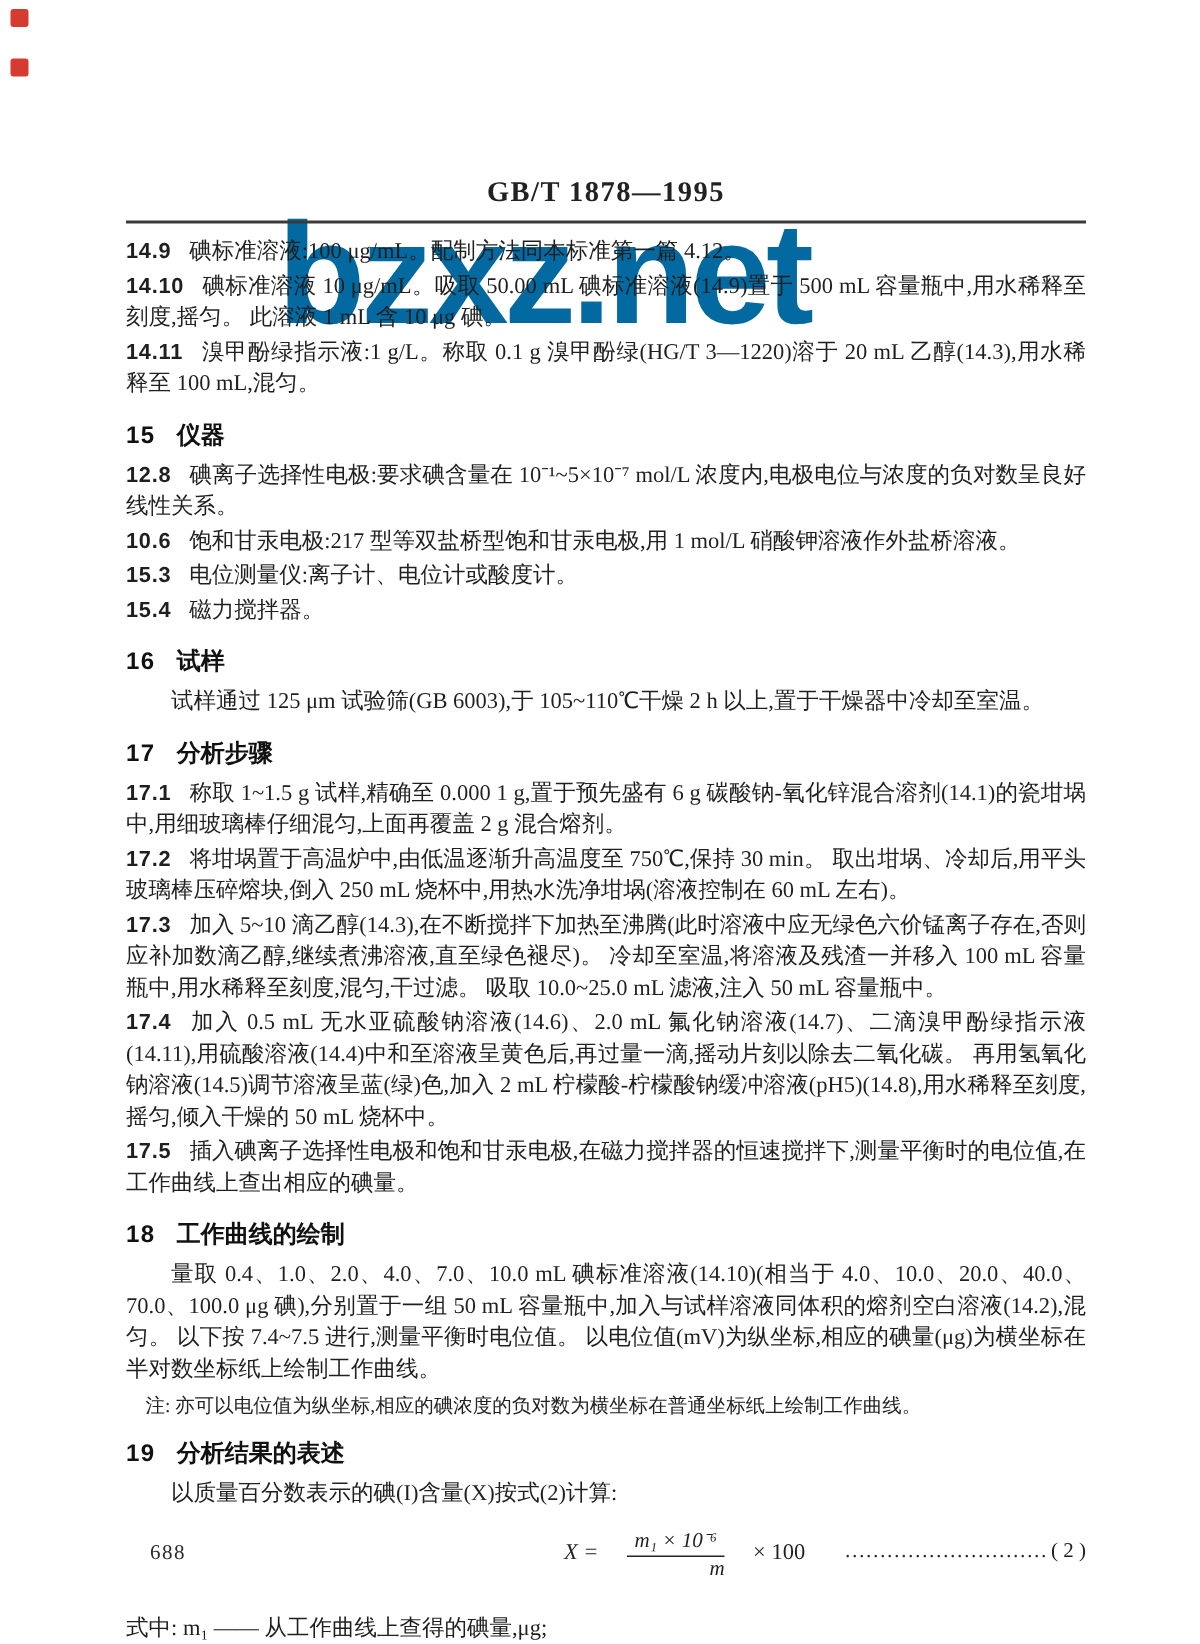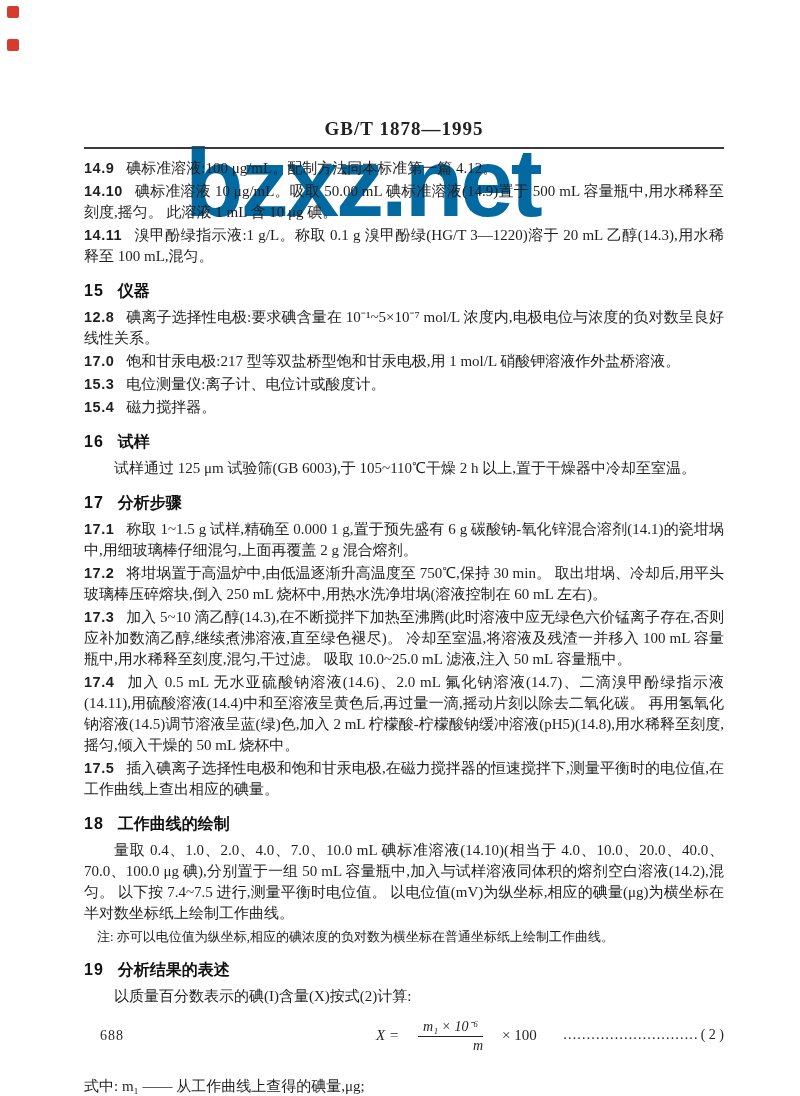--- a/index.html
+++ b/index.html
@@ -98,21 +98,21 @@
 
     <div class="std-header">GB/T 1878—1995</div>
     <div class="header-rule"></div>
 
     <p class="clause first-block"><span class="num">14.9</span><span>碘标准溶液:100 μg/mL。配制方法同本标准第一篇 4.12。</span></p>
     <p class="clause"><span class="num">14.10</span><span>碘标准溶液 10 μg/mL。吸取 50.00 mL 碘标准溶液(14.9)置于 500 mL 容量瓶中,用水稀释至刻度,摇匀。 此溶液 1 mL 含 10 μg 碘。</span></p>
     <p class="clause"><span class="num">14.11</span><span>溴甲酚绿指示液:1 g/L。称取 0.1 g 溴甲酚绿(HG/T 3—1220)溶于 20 mL 乙醇(14.3),用水稀释至 100 mL,混匀。</span></p>
 
     <div class="sec-heading"><span class="num">15</span><span>仪器</span></div>
     <p class="clause"><span class="num">12.8</span><span>碘离子选择性电极:要求碘含量在 10⁻¹~5×10⁻⁷ mol/L 浓度内,电极电位与浓度的负对数呈良好线性关系。</span></p>
-    <p class="clause"><span class="num">17.0</span><span>饱和甘汞电极:217 型等双盐桥型饱和甘汞电极,用 1 mol/L 硝酸钾溶液作外盐桥溶液。</span></p>
+    <p class="clause"><span class="num">10.6</span><span>饱和甘汞电极:217 型等双盐桥型饱和甘汞电极,用 1 mol/L 硝酸钾溶液作外盐桥溶液。</span></p>
     <p class="clause"><span class="num">15.3</span><span>电位测量仪:离子计、电位计或酸度计。</span></p>
     <p class="clause"><span class="num">15.4</span><span>磁力搅拌器。</span></p>
 
     <div class="sec-heading"><span class="num">16</span><span>试样</span></div>
     <p class="para">试样通过 125 μm 试验筛(GB 6003),于 105~110℃干燥 2 h 以上,置于干燥器中冷却至室温。</p>
 
     <div class="sec-heading"><span class="num">17</span><span>分析步骤</span></div>
     <p class="clause"><span class="num">17.1</span><span>称取 1~1.5 g 试样,精确至 0.000 1 g,置于预先盛有 6 g 碳酸钠-氧化锌混合溶剂(14.1)的瓷坩埚中,用细玻璃棒仔细混匀,上面再覆盖 2 g 混合熔剂。</span></p>
     <p class="clause"><span class="num">17.2</span><span>将坩埚置于高温炉中,由低温逐渐升高温度至 750℃,保持 30 min。 取出坩埚、冷却后,用平头玻璃棒压碎熔块,倒入 250 mL 烧杯中,用热水洗净坩埚(溶液控制在 60 mL 左右)。</span></p>
     <p class="clause"><span class="num">17.3</span><span>加入 5~10 滴乙醇(14.3),在不断搅拌下加热至沸腾(此时溶液中应无绿色六价锰离子存在,否则应补加数滴乙醇,继续煮沸溶液,直至绿色褪尽)。 冷却至室温,将溶液及残渣一并移入 100 mL 容量瓶中,用水稀释至刻度,混匀,干过滤。 吸取 10.0~25.0 mL 滤液,注入 50 mL 容量瓶中。</span></p>

